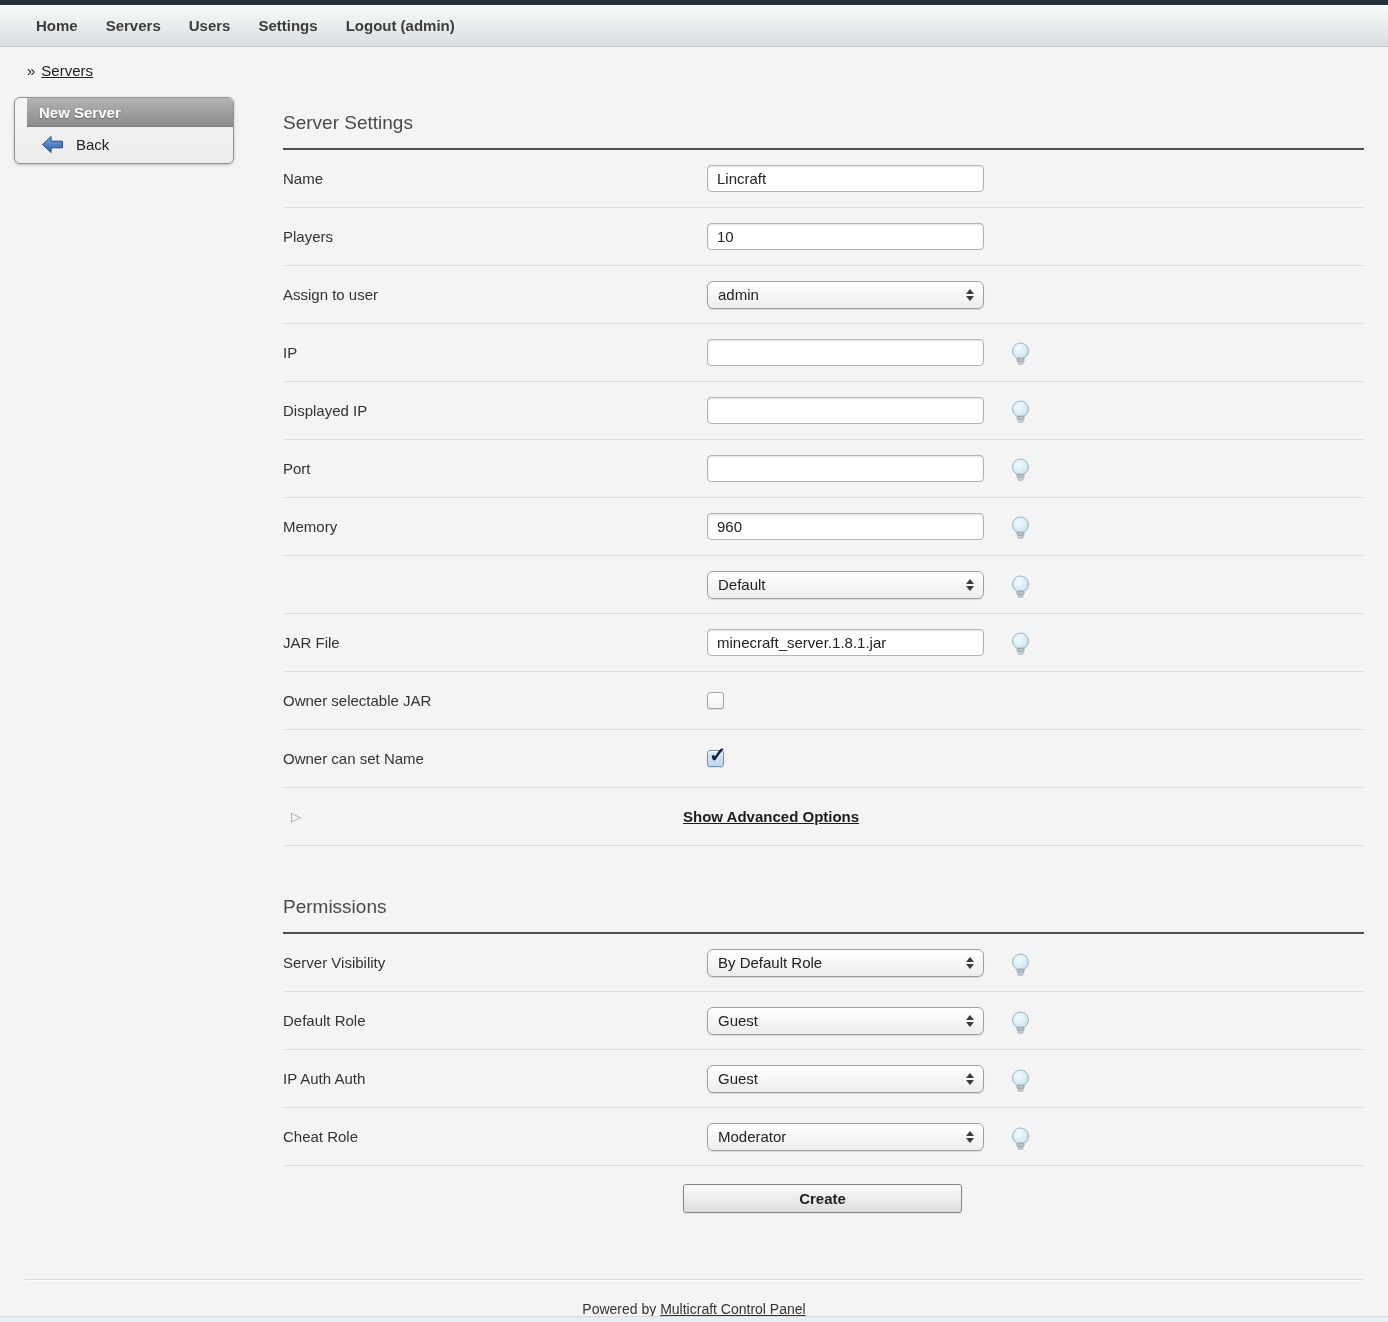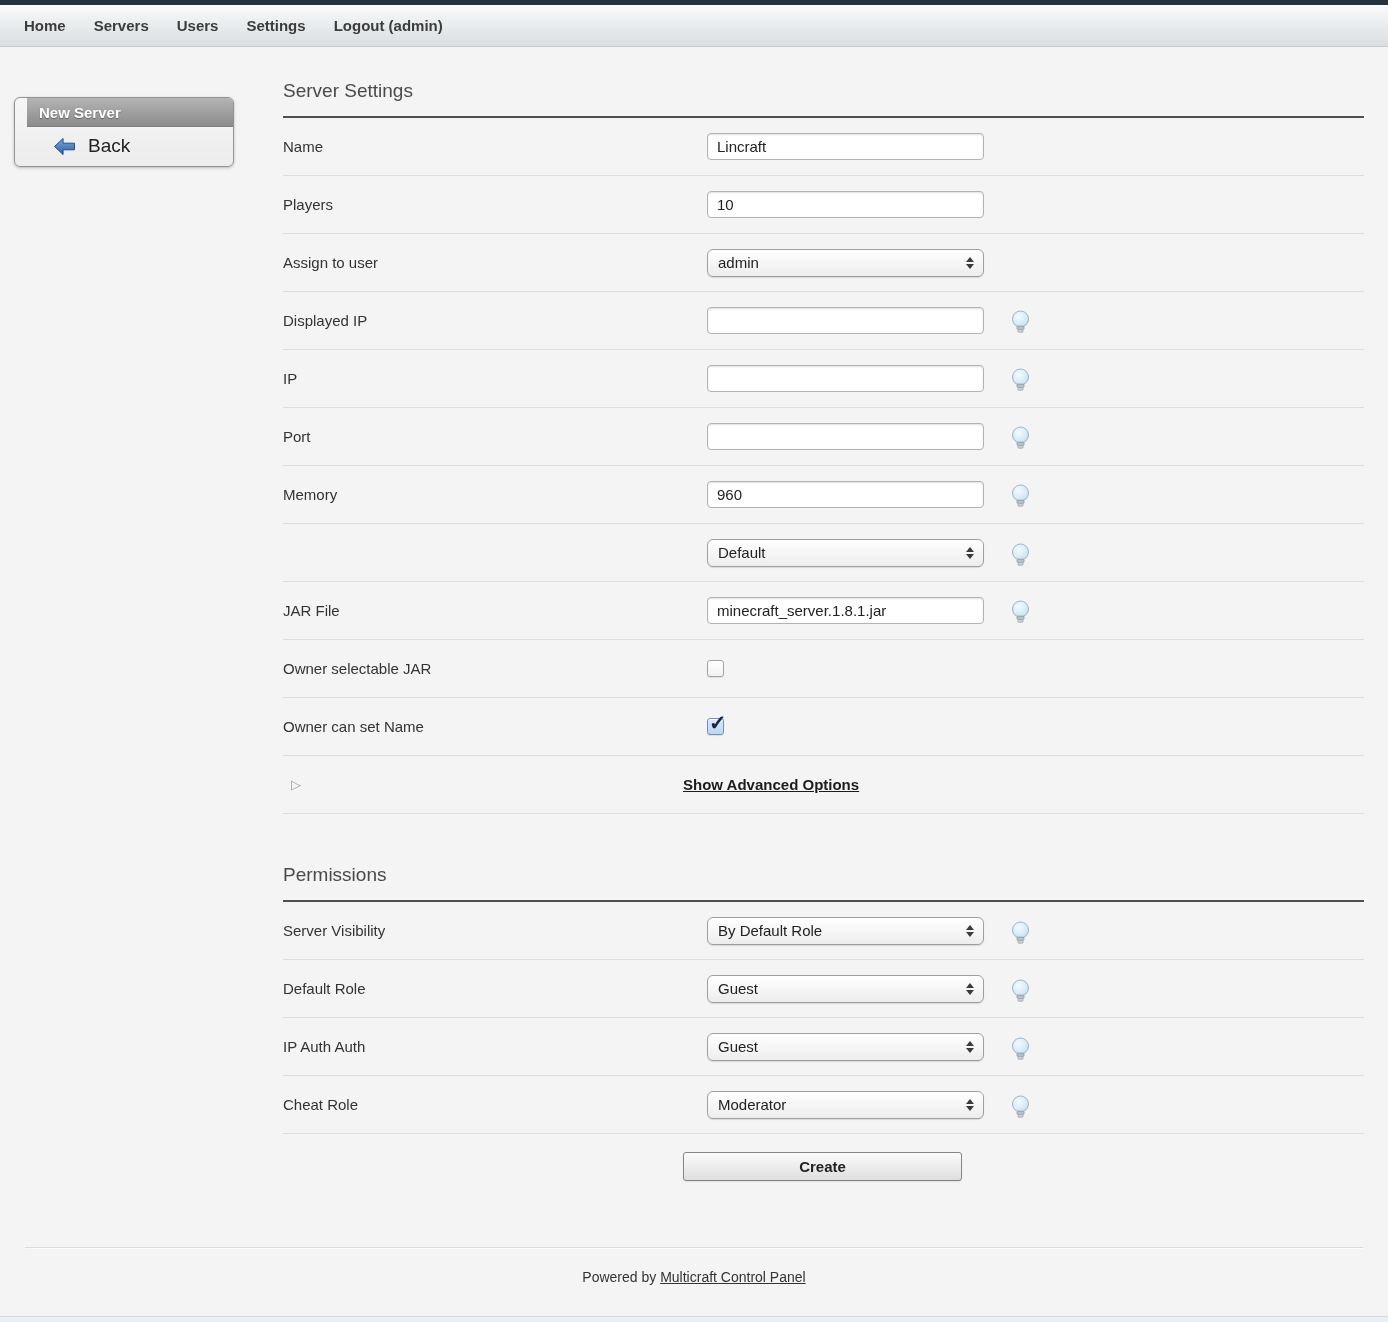--- a/index.html
+++ b/index.html
@@ -12,21 +12,21 @@
   .page { position:relative; width:1388px; height:1322px; overflow:hidden; background:#f4f4f4; }
 
   
   .top-strip { height:5px; background:#243340; }
   .navbar {
     height:42px;
     background:linear-gradient(#f8fafb, #dadee0);
     border-bottom:1px solid #c9cccf;
     box-shadow:inset 0 1px 0 #ffffff;
     display:flex; align-items:center;
-    padding-left:24px;
+    padding-left:36px;
     text-align:center;
   }
   .nav-item {
     font-size:15px; font-weight:bold; color:#3c3c3c;
     margin-right:28px; cursor:pointer; text-decoration:none;
   }
 
   
   .breadcrumb { margin:15px 0 0 27px; font-size:15px; color:#222; }
   .breadcrumb .marker { margin-right:6px; }
@@ -44,21 +44,21 @@
   .side-box-header {
     height:29px; padding:0 12px;
     background:linear-gradient(#b4b4b4,#8b8b8b);
     border-bottom:1px solid #7d7d7d;
     display:flex; align-items:center;
     color:#fff; font-weight:bold; font-size:15px;
     text-shadow:0 1px 1px rgba(0,0,0,0.35);
   }
   .side-box-item {
     display:flex; align-items:center; gap:12px;
-    padding:8px 12px 9px 14px; font-size:19px; color:#222; cursor:pointer;margin-left:12px;
+    padding:8px 12px 9px 14px; font-size:15px; color:#222; cursor:pointer;
   }
   .back-arrow { width:23px; height:19px; display:inline-block; }
 
   
   .main { margin:0 24px 0 283px; }
   .section-title { font-size:19px; color:#4a4a4a; padding:33px 0 14px 0; }
   .section-rule { border-bottom:2px solid #4f4f4f; }
 
   .row {
     display:flex; align-items:center; min-height:58px;
@@ -163,20 +163,23 @@
   <div class="top-strip"></div>
 
   <div class="navbar">
     <a class="nav-item">Home</a>
     <a class="nav-item">Servers</a>
     <a class="nav-item">Users</a>
     <a class="nav-item">Settings</a>
     <a class="nav-item">Logout (admin)</a>
   </div>
 
+  <div class="breadcrumb">
+    <span class="marker">»</span><a>Servers</a>
+  </div>
 
   <div class="side-box">
     <div class="side-box-header">New Server</div>
     <div class="side-box-item">
       <svg class="back-arrow" viewBox="0 0 24 20">
         <path d="M10.5 1.5 L1.5 10 L10.5 18.5 L10.5 13.5 L22.5 13.5 L22.5 6.5 L10.5 6.5 Z" fill="url(#arrowGrad)" stroke="#1d4a86" stroke-width="1" stroke-linejoin="round"></path>
       </svg>
       <span>Back</span>
     </div>
   </div>
@@ -209,33 +212,33 @@
           </select>
           <span class="stepper">
               <span class="up"></span>
               <span class="dn"></span>
             </span>
         </span>
       </div>
     </div>
 
     <div class="row">
+      <div class="row-label">IP</div>
+      <div class="control">
+        <input class="text" type="text" value="" style="">
+        <svg class="bulb" viewBox="0 0 21 24">
+          <circle cx="10.5" cy="9" r="8" fill="url(#bulbGrad)" stroke="#9cb5c6" stroke-width="1"></circle>
+          <rect x="7" y="16.2" width="7" height="3.2" rx="0.8" fill="#b9c3cb" stroke="#8b97a0" stroke-width="0.8"></rect>
+          <rect x="8" y="19.6" width="5" height="2.6" rx="0.8" fill="#cdd5da" stroke="#9aa5ad" stroke-width="0.8"></rect>
+        </svg>
+      </div>
+    </div>
+
+    <div class="row">
       <div class="row-label">Displayed IP</div>
-      <div class="control">
-        <input class="text" type="text" value="" style="">
-        <svg class="bulb" viewBox="0 0 21 24">
-          <circle cx="10.5" cy="9" r="8" fill="url(#bulbGrad)" stroke="#9cb5c6" stroke-width="1"></circle>
-          <rect x="7" y="16.2" width="7" height="3.2" rx="0.8" fill="#b9c3cb" stroke="#8b97a0" stroke-width="0.8"></rect>
-          <rect x="8" y="19.6" width="5" height="2.6" rx="0.8" fill="#cdd5da" stroke="#9aa5ad" stroke-width="0.8"></rect>
-        </svg>
-      </div>
-    </div>
-
-    <div class="row">
-      <div class="row-label">IP</div>
       <div class="control">
         <input class="text" type="text" value="" style="">
         <svg class="bulb" viewBox="0 0 21 24">
           <circle cx="10.5" cy="9" r="8" fill="url(#bulbGrad)" stroke="#9cb5c6" stroke-width="1"></circle>
           <rect x="7" y="16.2" width="7" height="3.2" rx="0.8" fill="#b9c3cb" stroke="#8b97a0" stroke-width="0.8"></rect>
           <rect x="8" y="19.6" width="5" height="2.6" rx="0.8" fill="#cdd5da" stroke="#9aa5ad" stroke-width="0.8"></rect>
         </svg>
       </div>
     </div>
 

